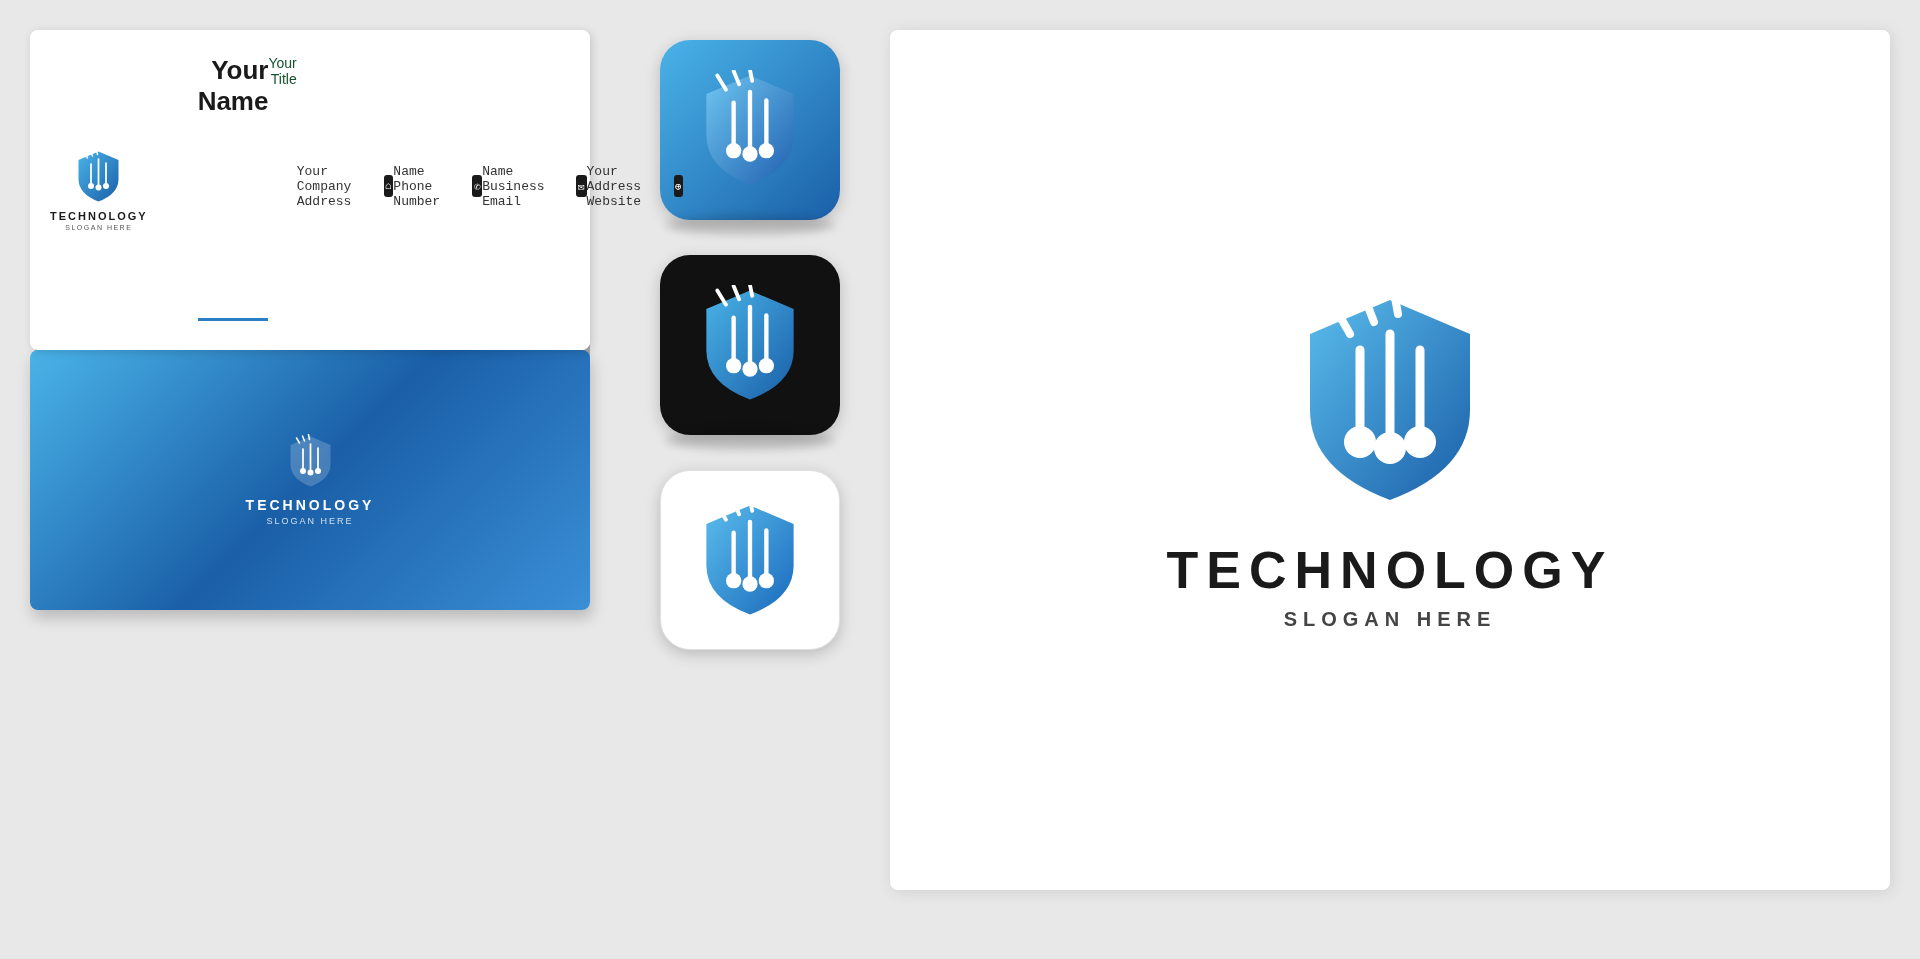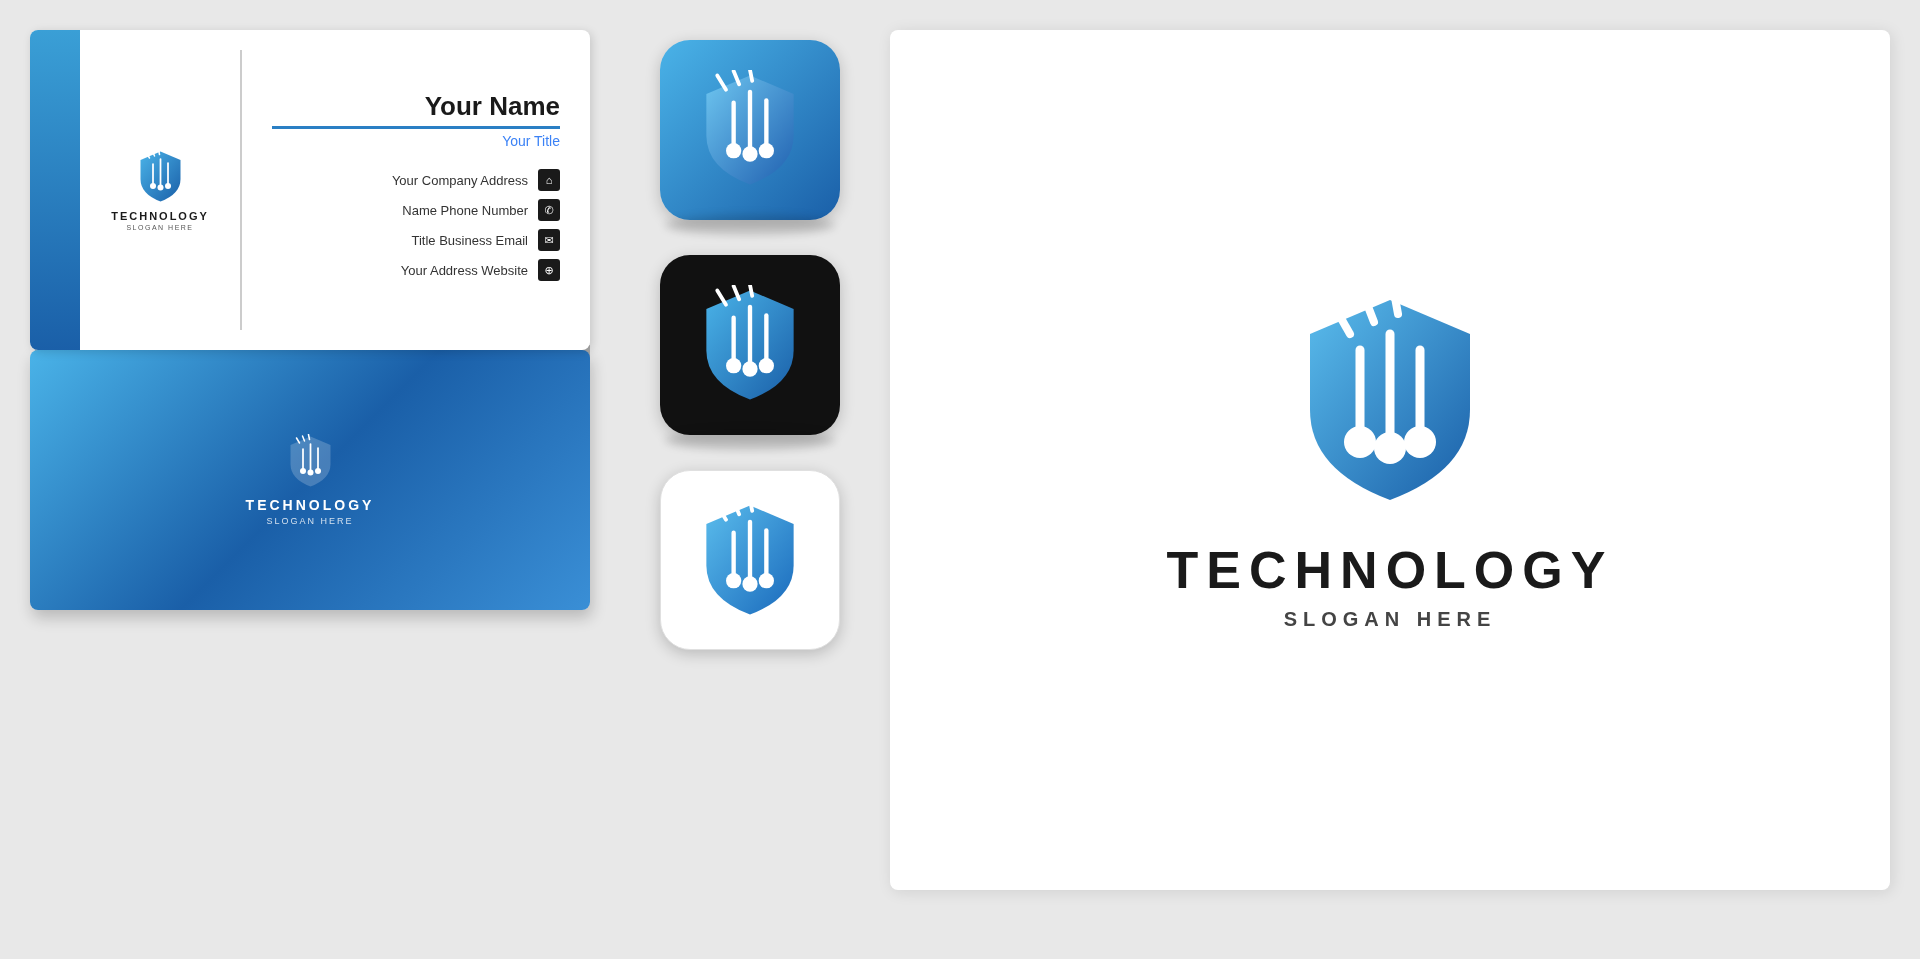--- a/index.html
+++ b/index.html
@@ -62,47 +62,48 @@
     .card-divider-vertical {
       width: 2px;
       background: #ccc;
       margin: 20px 0;
     }
 
     .card-info-section {
       flex: 1;
       padding: 25px 30px;
       display: flex;
-      flex-direction: column;
+      flex-direction: row;
       justify-content: center;
     }
 
     .card-name {
       font-size: 26px;
       font-weight: 900;
       color: #1a1a1a;
       text-align: right;
       border-bottom: 3px solid #2a7fc4;
       padding-bottom: 4px;
       margin-bottom: 4px;
     }
 
     .card-title {
       font-size: 14px;
-      color: #3b82f6;
+      color: #14532d;
       text-align: right;
       margin-bottom: 20px;
     }
 
     .card-contact-row {
       display: flex;
       align-items: center;
       justify-content: flex-end;
-      gap: 10px;
+      gap: 20px;
       margin-bottom: 8px;
+      font-family: Liberation Mono, monospace;
     }
 
     .card-contact-text {
       font-size: 13px;
       color: #333;
       font-weight: 500;
     }
 
     .contact-icon {
       width: 22px;
@@ -312,21 +313,21 @@
 
         <div class="card-contact-row">
           <span class="card-contact-text">Your Company Address</span>
           <div class="contact-icon">⌂</div>
         </div>
         <div class="card-contact-row">
           <span class="card-contact-text">Name Phone Number</span>
           <div class="contact-icon">✆</div>
         </div>
         <div class="card-contact-row">
-          <span class="card-contact-text">Title Business Email</span>
+          <span class="card-contact-text">Name Business Email</span>
           <div class="contact-icon">✉</div>
         </div>
         <div class="card-contact-row">
           <span class="card-contact-text">Your Address Website</span>
           <div class="contact-icon">⊕</div>
         </div>
       </div>
     </div>
 
     <div class="card-stack-gray"></div>

